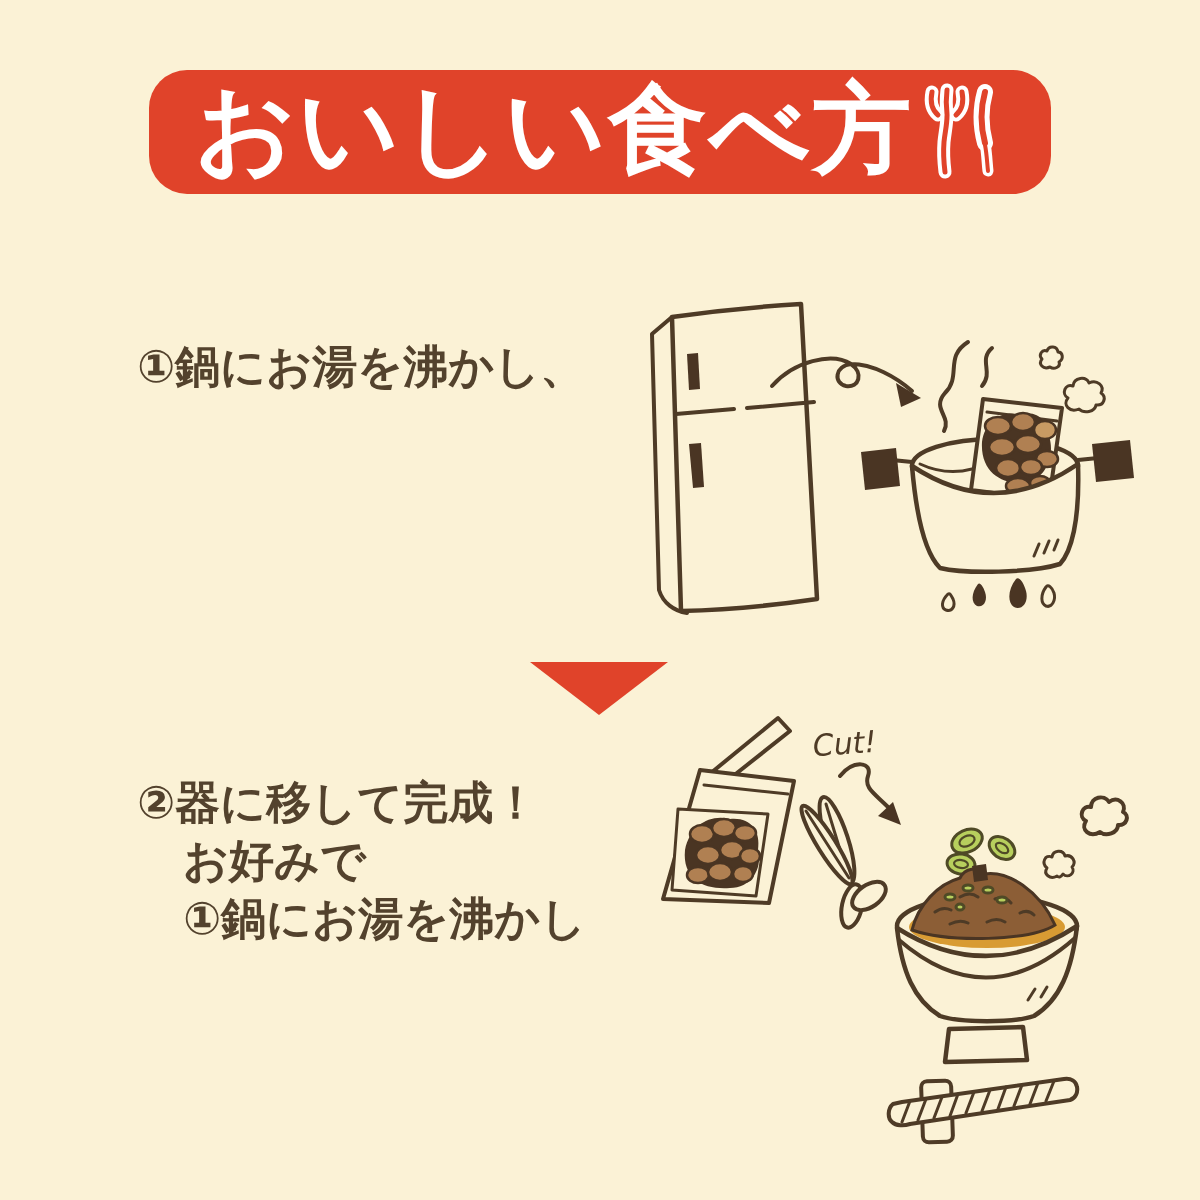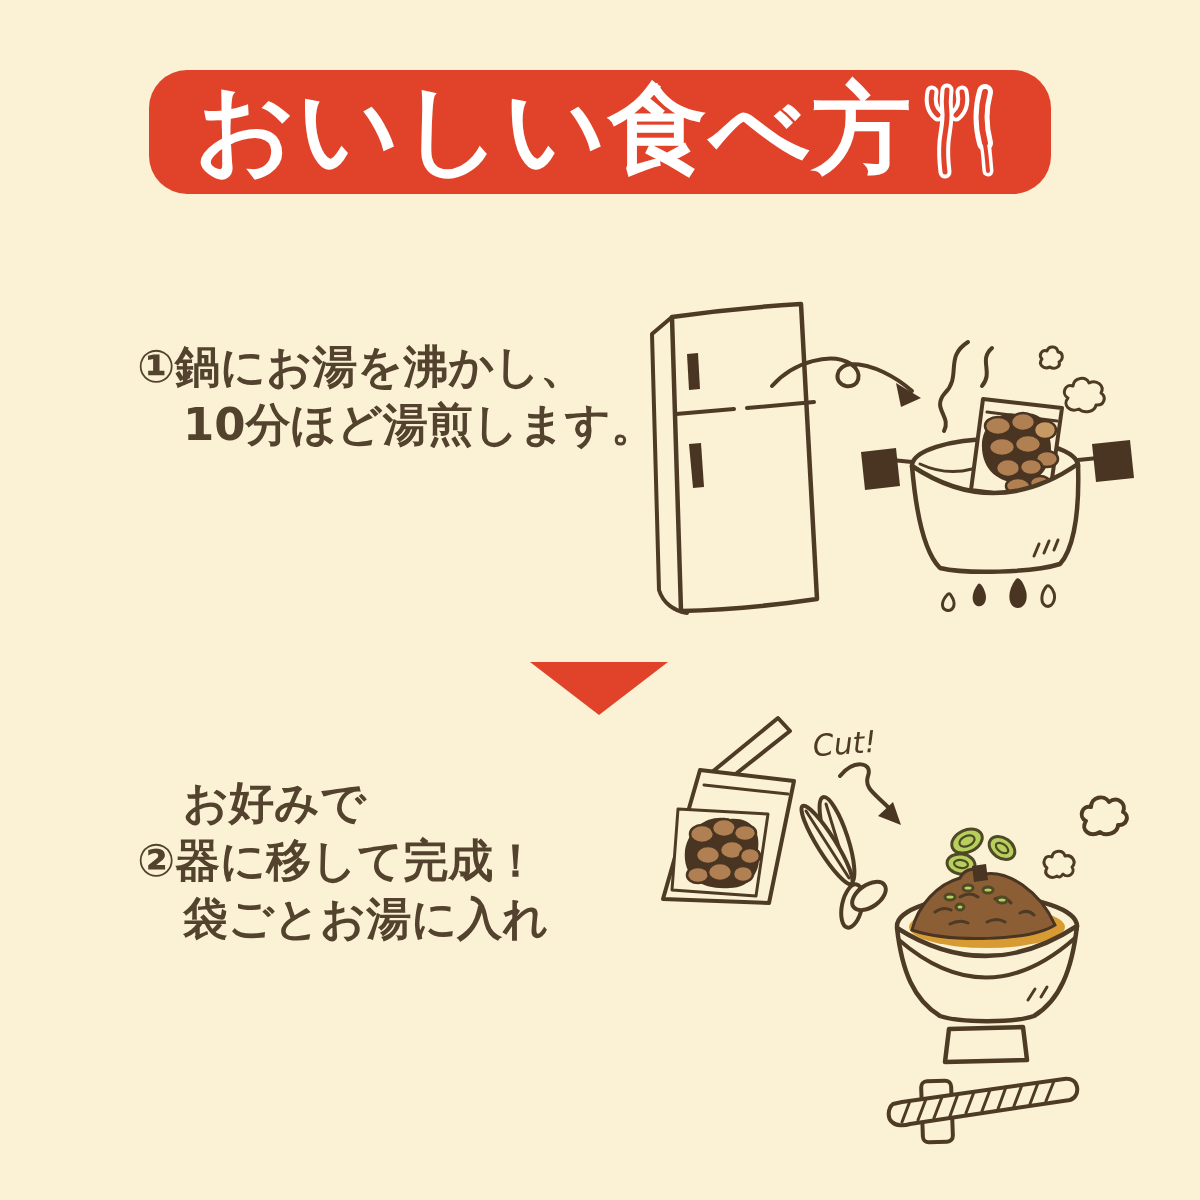--- a/index.html
+++ b/index.html
@@ -76,21 +76,20 @@
         <path class="wht" stroke-width="16" d="M 62 9 C 57 27, 58 45, 62 60"></path>
         <path class="wht" stroke-width="11" d="M 62 60 C 64 71, 64 80, 65 88"></path>
         <path class="red" stroke-width="6" d="M 62 9 C 57 27, 58 45, 62 60"></path>
         <path class="red" stroke-width="4" d="M 62 62 C 64 72, 64 80, 65 88"></path>
       </g>
     </svg>
   </div>
 
   <div class="step step1">
     <div class="line">①鍋にお湯を沸かし、</div>
-    <div class="line indent">10分ほど湯煎します。</div>
   </div>
 
   <svg class="illus1" width="530" height="350" viewBox="0 0 530 350" aria-hidden="true">
 
     <g>
       <path class="sk" d="M 42 27 L 22 44 L 29 300 C 33 313, 44 321, 57 323"></path>
       <path class="sk5 cream" d="M 42 27 C 84 21, 138 16, 171 14 L 187 309 C 140 316, 92 320, 51 321 Z"></path>
       <path class="sk" d="M 46 124 L 104 119 M 117 118 L 184 112"></path>
       <path class="darkf" d="M 57 64 L 68 63 L 70 99 L 59 100 Z"></path>
       <path class="darkf" d="M 59 154 L 71 153 L 74 197 L 63 198 Z"></path>
@@ -141,23 +140,23 @@
       <path class="sk3 cream" d="M 318 304 C 311 311, 311 318, 316 320 C 322 322, 326 316, 323 309 C 321 305, 320 303, 318 304 Z"></path>
       <path class="darkf" d="M 348 294 C 341 303, 341 313, 347 316 C 354 318, 358 310, 355 302 C 353 296, 350 292, 348 294 Z"></path>
       <path class="darkf" d="M 386 289 C 378 299, 377 312, 384 317 C 392 321, 399 312, 396 301 C 394 293, 389 286, 386 289 Z"></path>
       <path class="sk3 cream" d="M 416 297 C 410 305, 411 314, 416 316 C 422 318, 426 310, 424 303 C 422 297, 418 294, 416 297 Z"></path>
     </g>
   </svg>
 
   <div class="divider"></div>
 
   <div class="step step2">
+    <div class="line">②器に移して完成！</div>
     <div class="line indent">お好みで</div>
-    <div class="line">②器に移して完成！</div>
-    <div class="line indent">袋ごとお湯に入れ</div>
+    <div class="line indent">①鍋にお湯を沸かし</div>
   </div>
 
   <svg class="illus2" width="510" height="450" viewBox="0 0 510 450" aria-hidden="true">
 
     <g>
       <path class="sk cream" d="M 56 77 L 128 18 L 140 31 L 68 88 Z"></path>
       <path class="sk cream" d="M 50 70 L 144 81 L 119 203 L 13 199 Z"></path>
       <path class="sk3" d="M 54 85 L 138 94"></path>
       <path class="sk3 cream" d="M 28 109 L 118 114 L 106 196 L 22 190 Z"></path>
       <path class="darkf" d="M 35 150 C 40 125, 60 114, 80 119 C 100 117, 111 130, 108 150 C 113 170, 100 188, 80 188 C 55 190, 32 180, 35 150 Z"></path>

